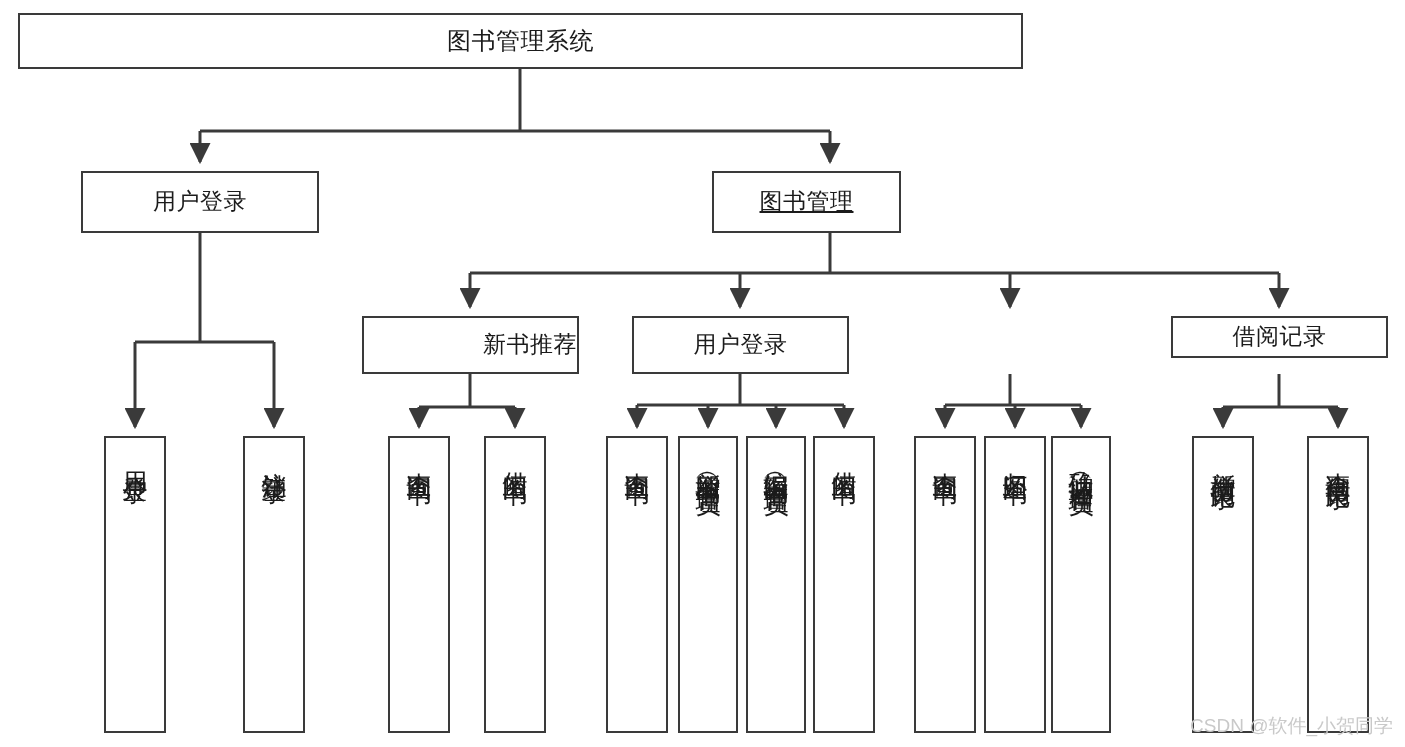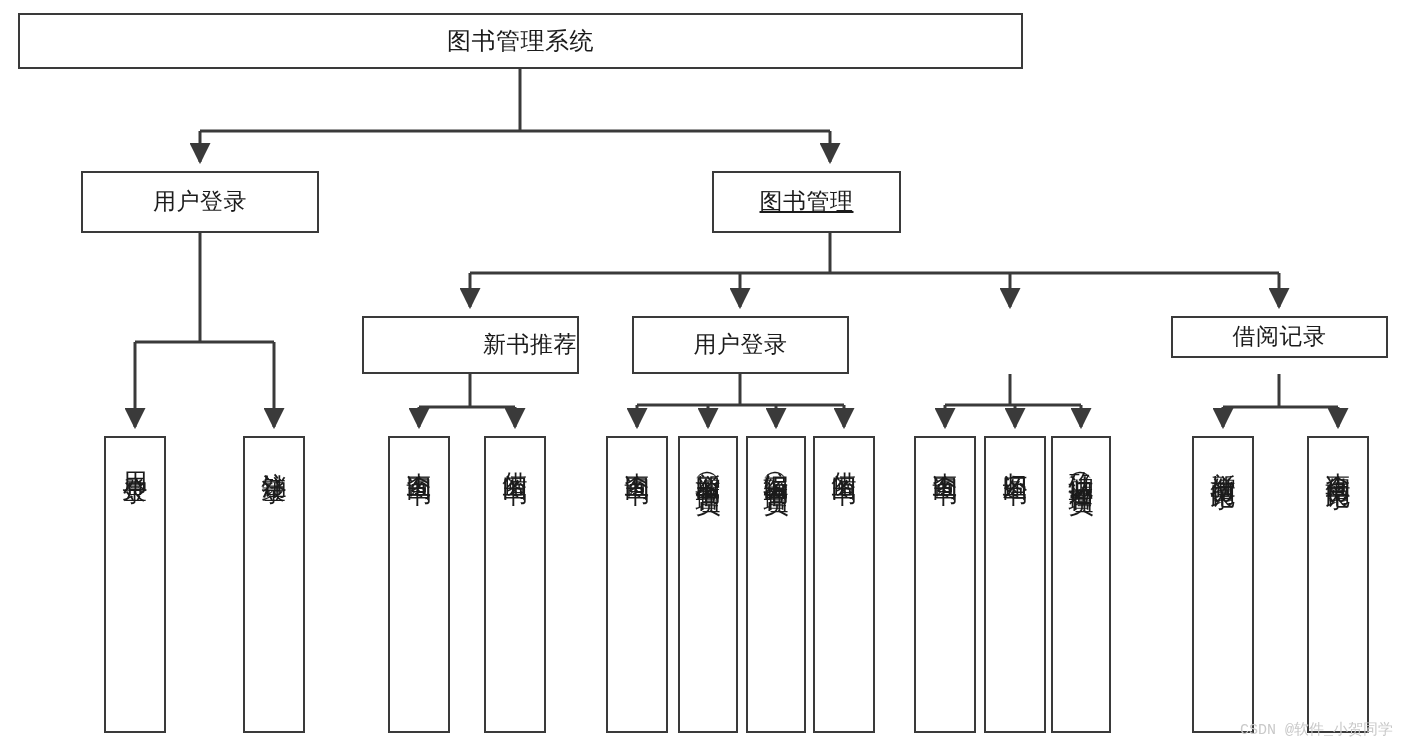--- a/index.html
+++ b/index.html
@@ -55,25 +55,25 @@
     text-orientation: upright;
     font-size: 25px;
     letter-spacing: 3px;
     line-height: 1;
   }
   #title-node .label { font-size: 24px; }
   #watermark {
     position: absolute;
     right: 12px;
     bottom: 8px;
-    font-size: 15px;
+    font-size: 19px;
     color: #c9c9c9;
     white-space: nowrap;
     z-index: 5;
-    font-family: Liberation Mono, monospace;
+    font-family: Liberation Sans, sans-serif;
   }
 </style>
 </head>
 <body>
 
 <div id="canvas">
 
   <svg id="edges" viewBox="0 0 1405 747" width="1405" height="747" aria-hidden="true">
     <defs>
       <marker id="arrow" viewBox="0 0 10 10" refX="9" refY="5" markerWidth="7" markerHeight="7" orient="auto-start-reverse">

